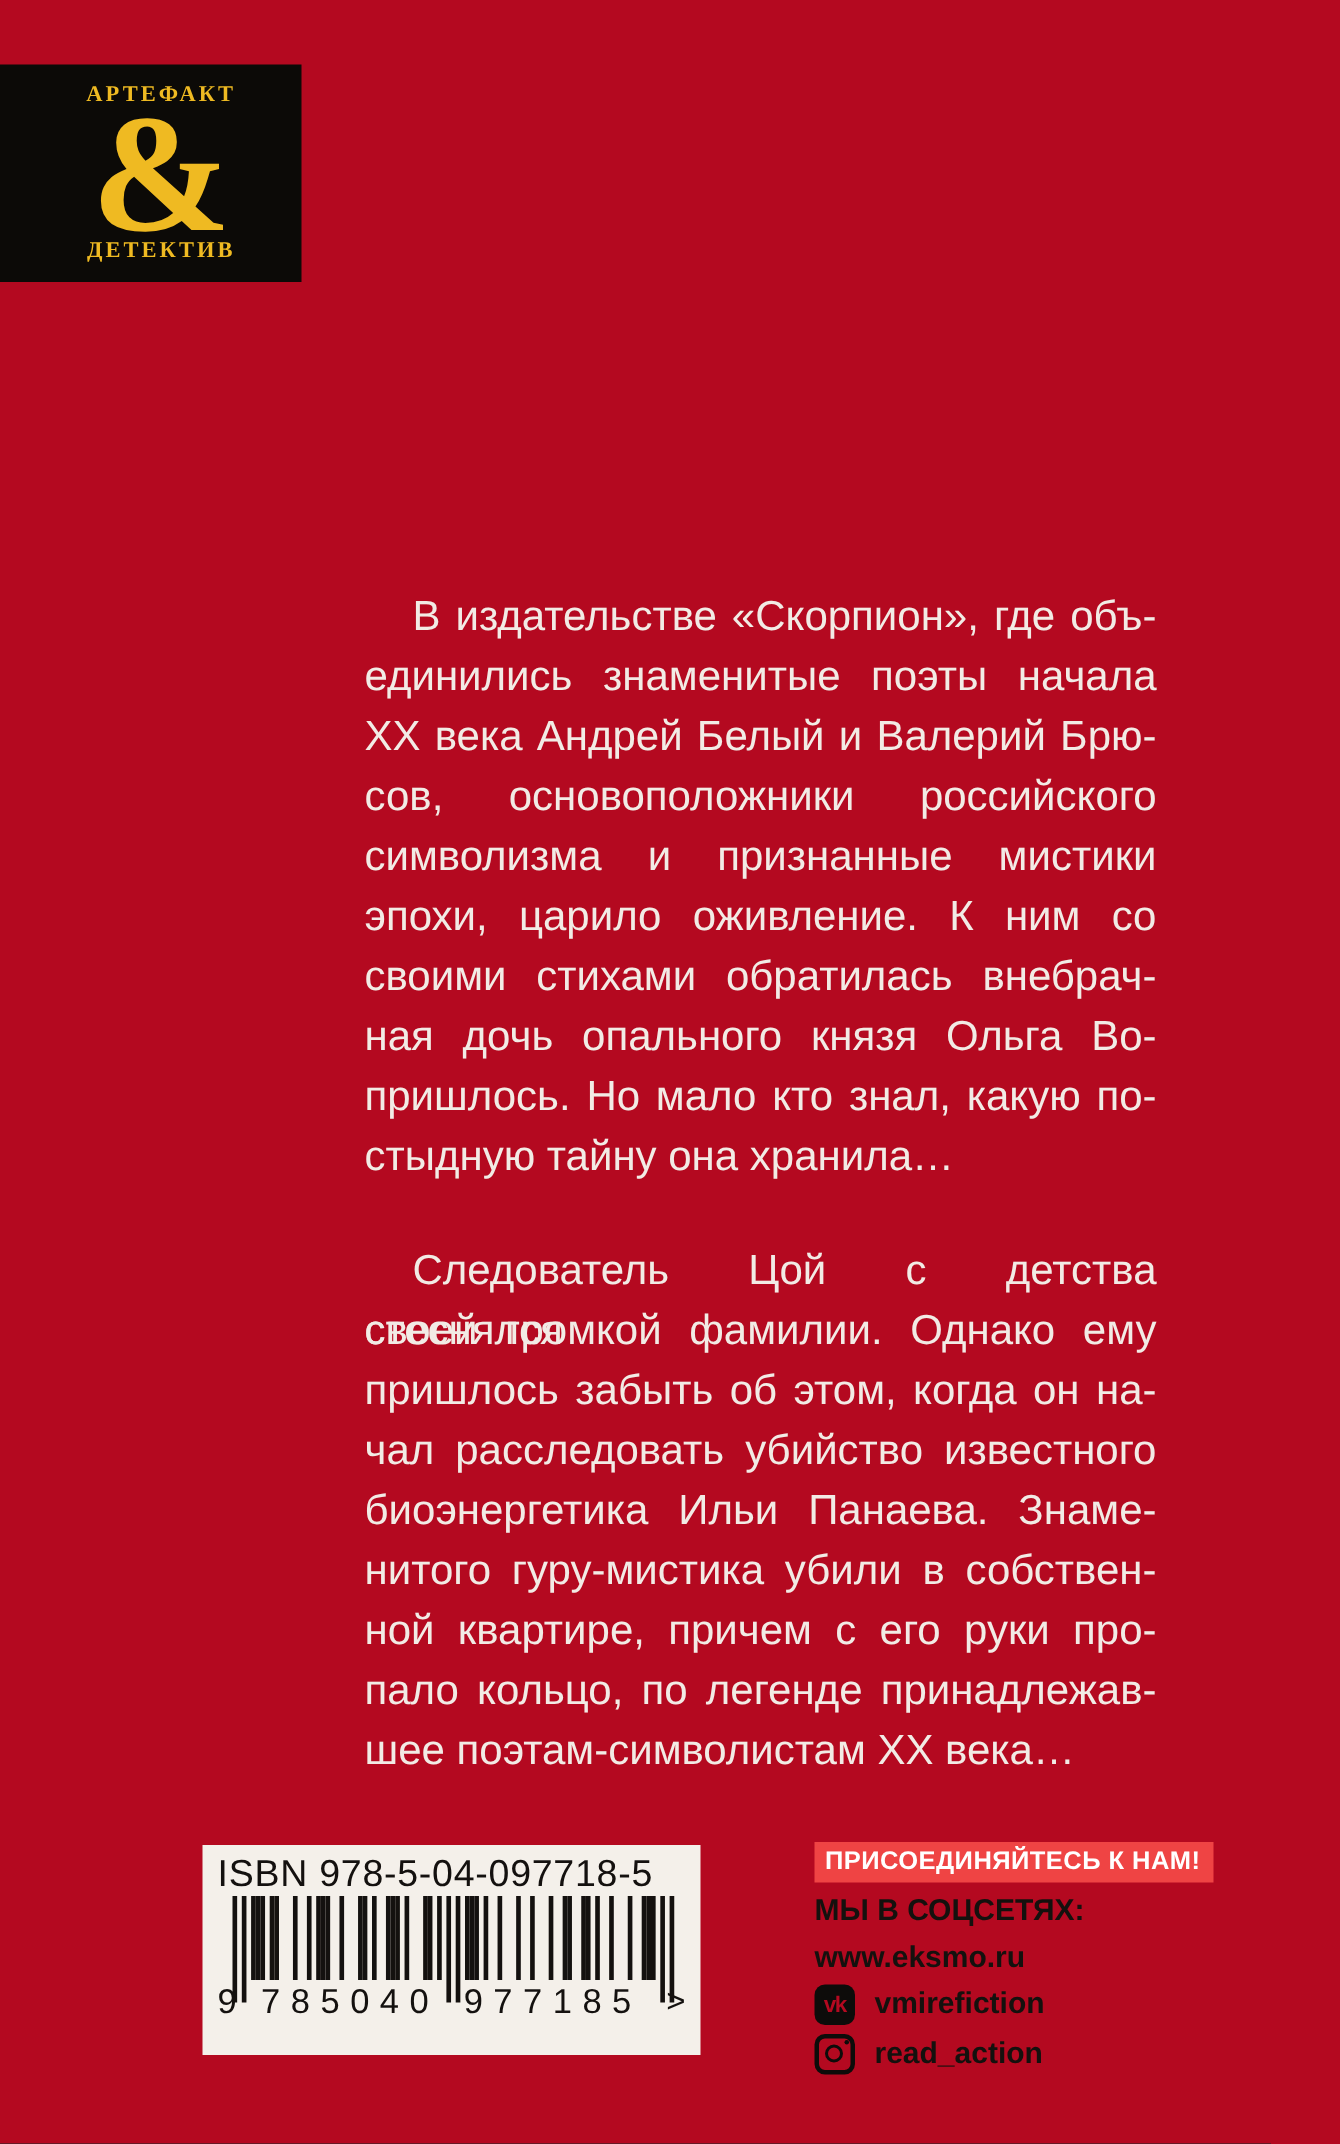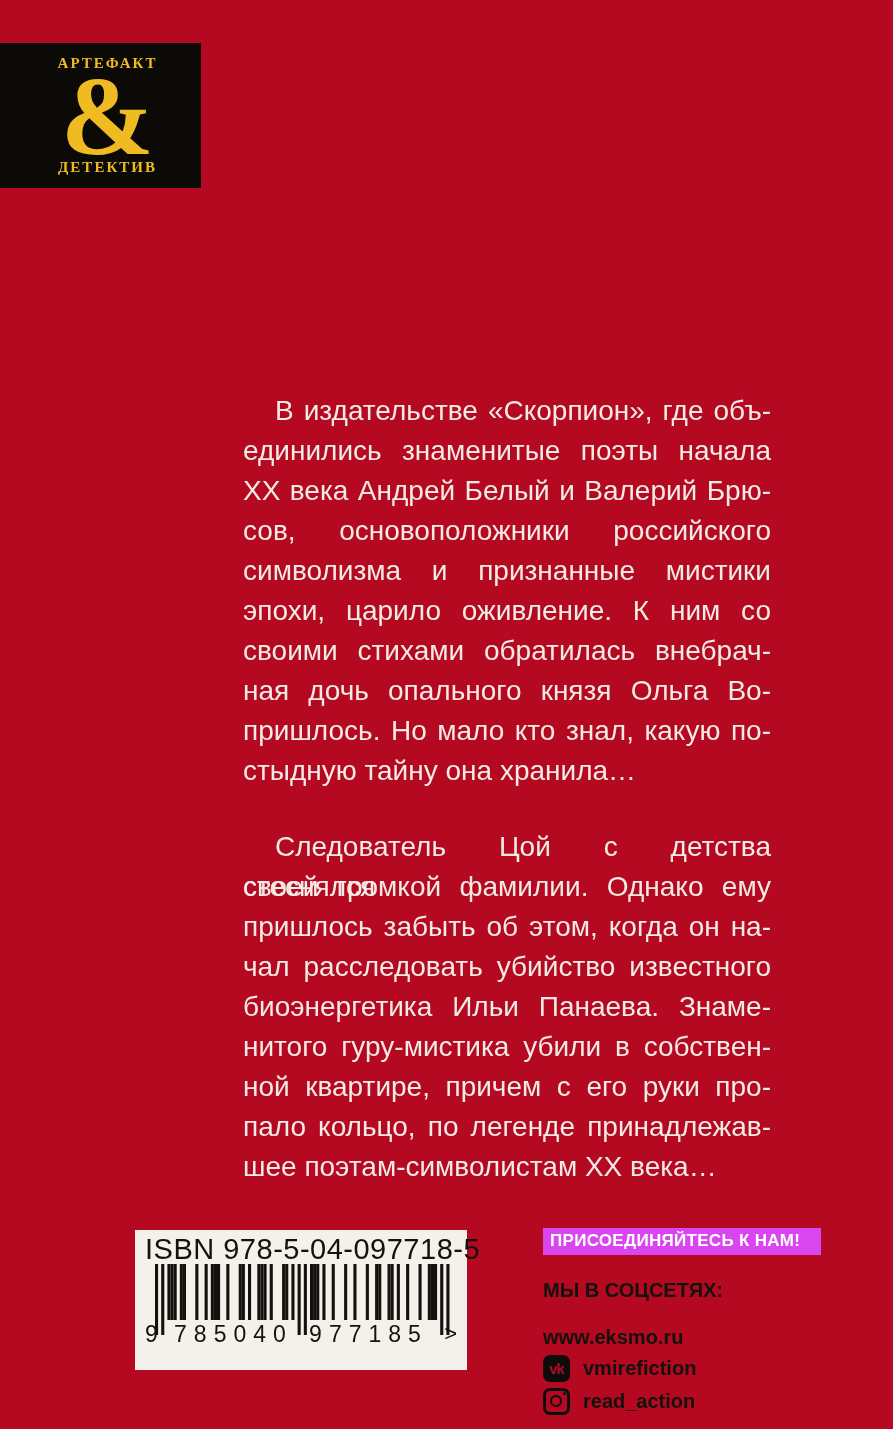--- a/index.html
+++ b/index.html
@@ -59,22 +59,22 @@
   
   .isbn-box{
     position:absolute;left:135px;top:1230px;
     width:332px;height:140px;
     background:#f4f0ea;
     color:#14110f;
     box-sizing:border-box;
     padding:6px 10px 0 10px;
   }
   .isbn-label{
-    text-align:right;
-    font-size:29px;
+    text-align:left;
+    font-size:25px;
     letter-spacing:.5px;
     line-height:26px;
     white-space:nowrap;
   }
   .barcode-wrap{
     margin-top:2px;
     height:72px;
     padding:0 4px;
   }
   .isbn-digits{
@@ -91,32 +91,32 @@
   .isbn-digits .d-arrow{letter-spacing:0;font-size:22px;}
 
   
   .social{
     position:absolute;left:543px;top:1228px;
     width:300px;
     color:#14110e;
   }
   .join-strip{
     display:inline-block;
-    background:#d946ef;
+    background:#ef4444;
     color:#ffffff;
     font-weight:700;
     font-size:17px;
     letter-spacing:.3px;
-    padding:3px 21px 4px 7px;
+    padding:3px 9px 4px 7px;
     white-space:nowrap;
   }
   .soc-line{
     font-weight:700;
     font-size:20px;
-    margin-top:24px;
+    margin-top:8px;
     white-space:nowrap;
   }
   .soc-row{
     display:flex;align-items:center;
     margin-top:6px;
     font-weight:700;font-size:20px;
     white-space:nowrap;
   }
   .vk-icon{
     width:27px;height:27px;

